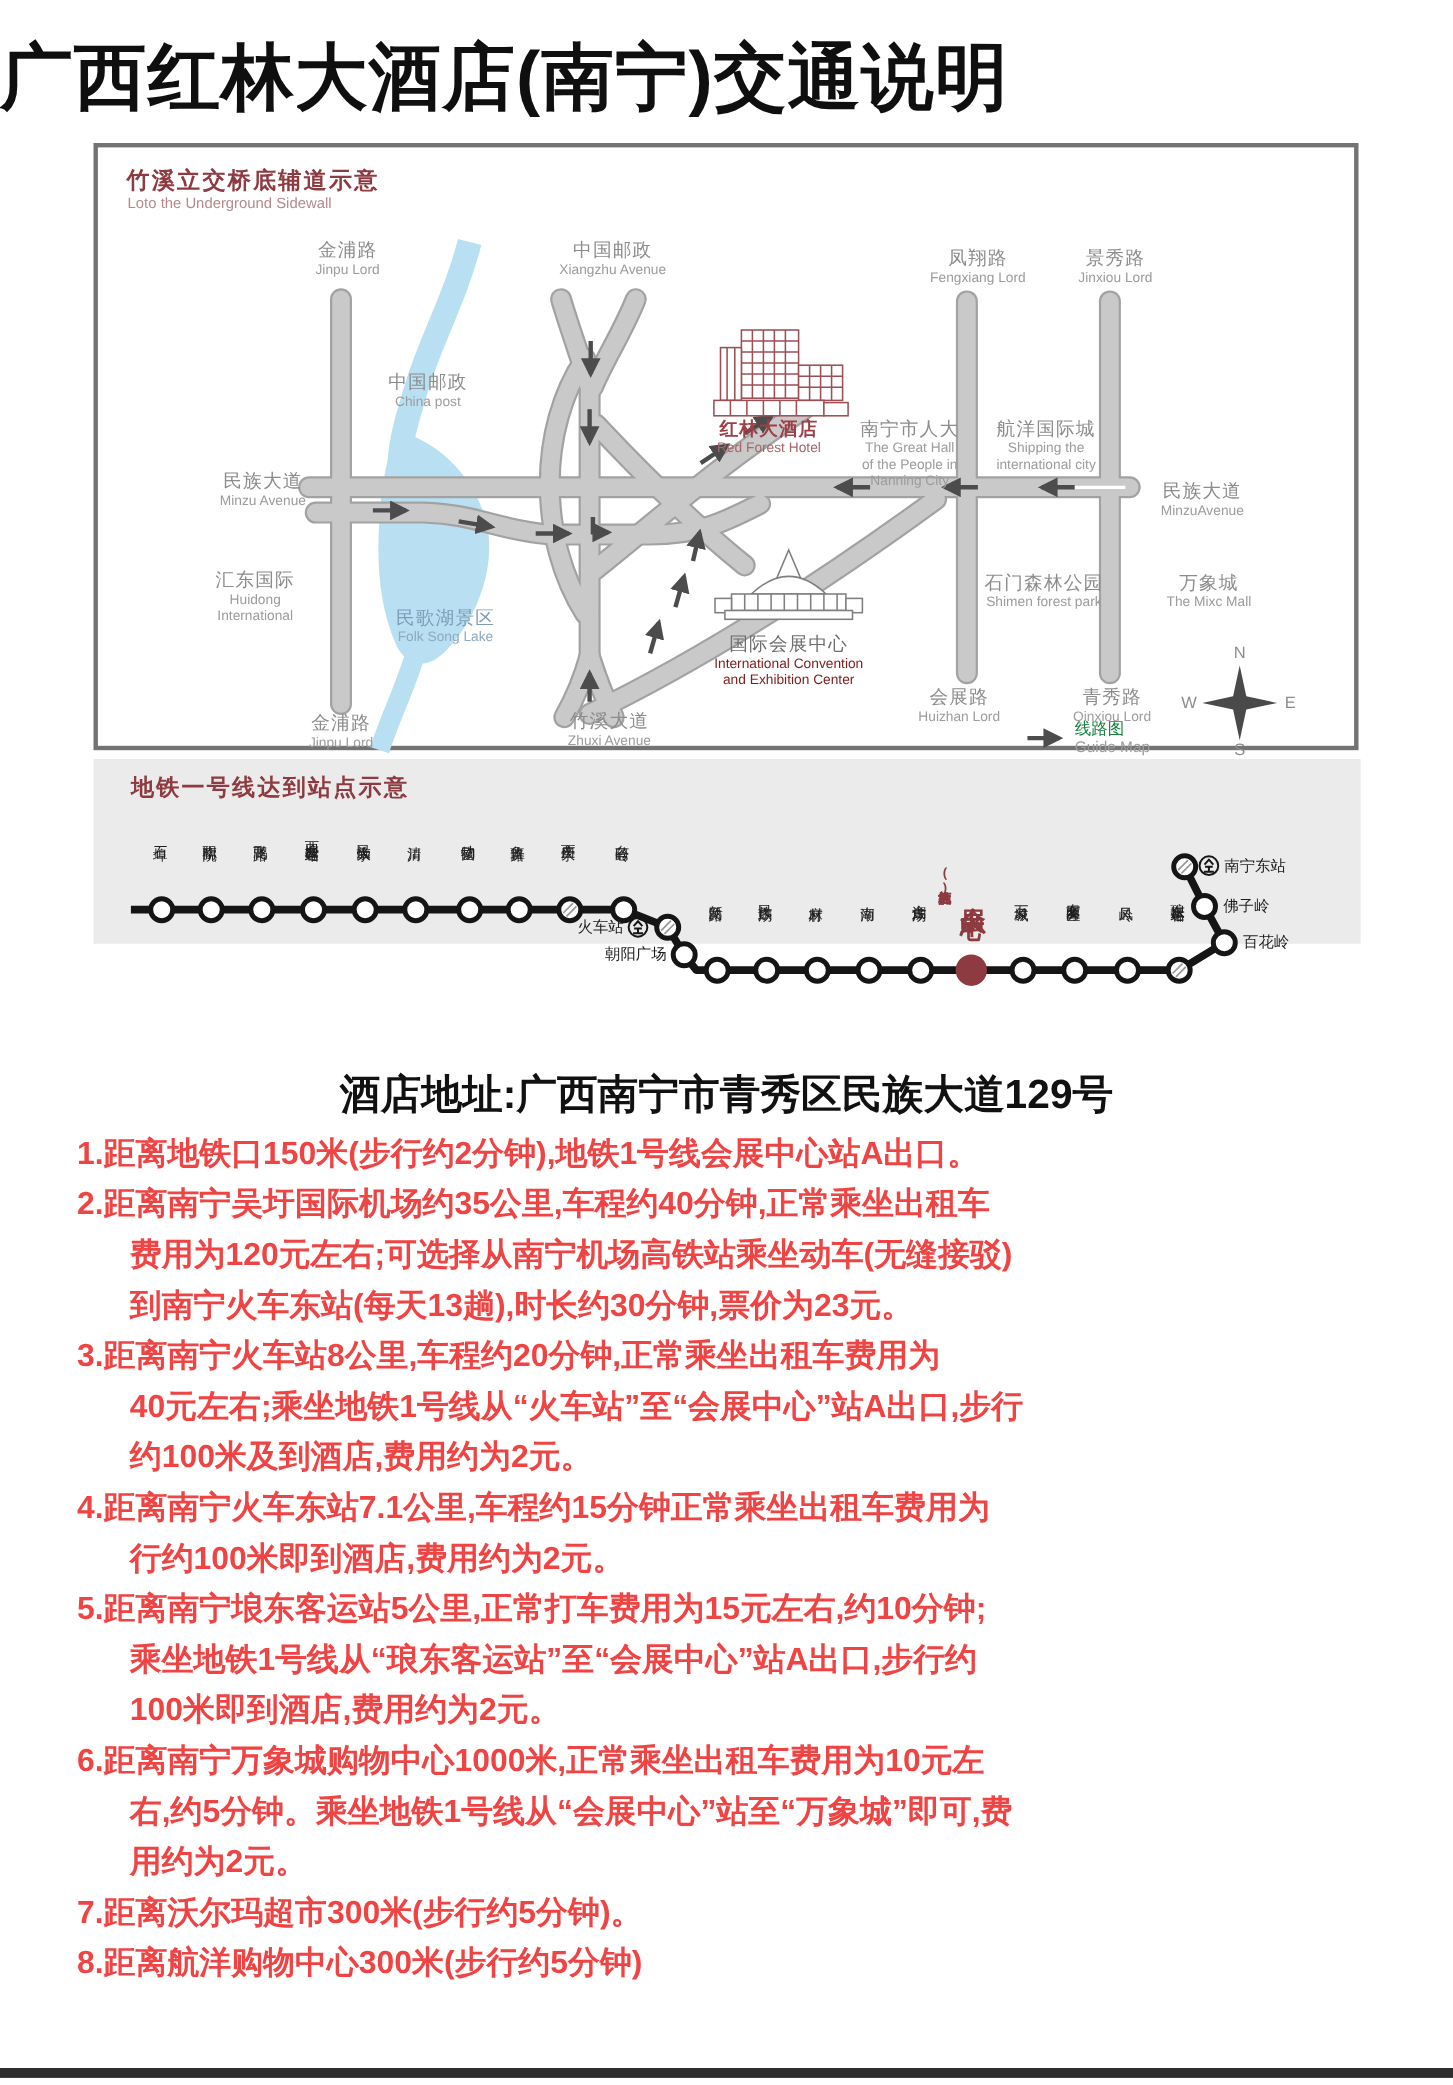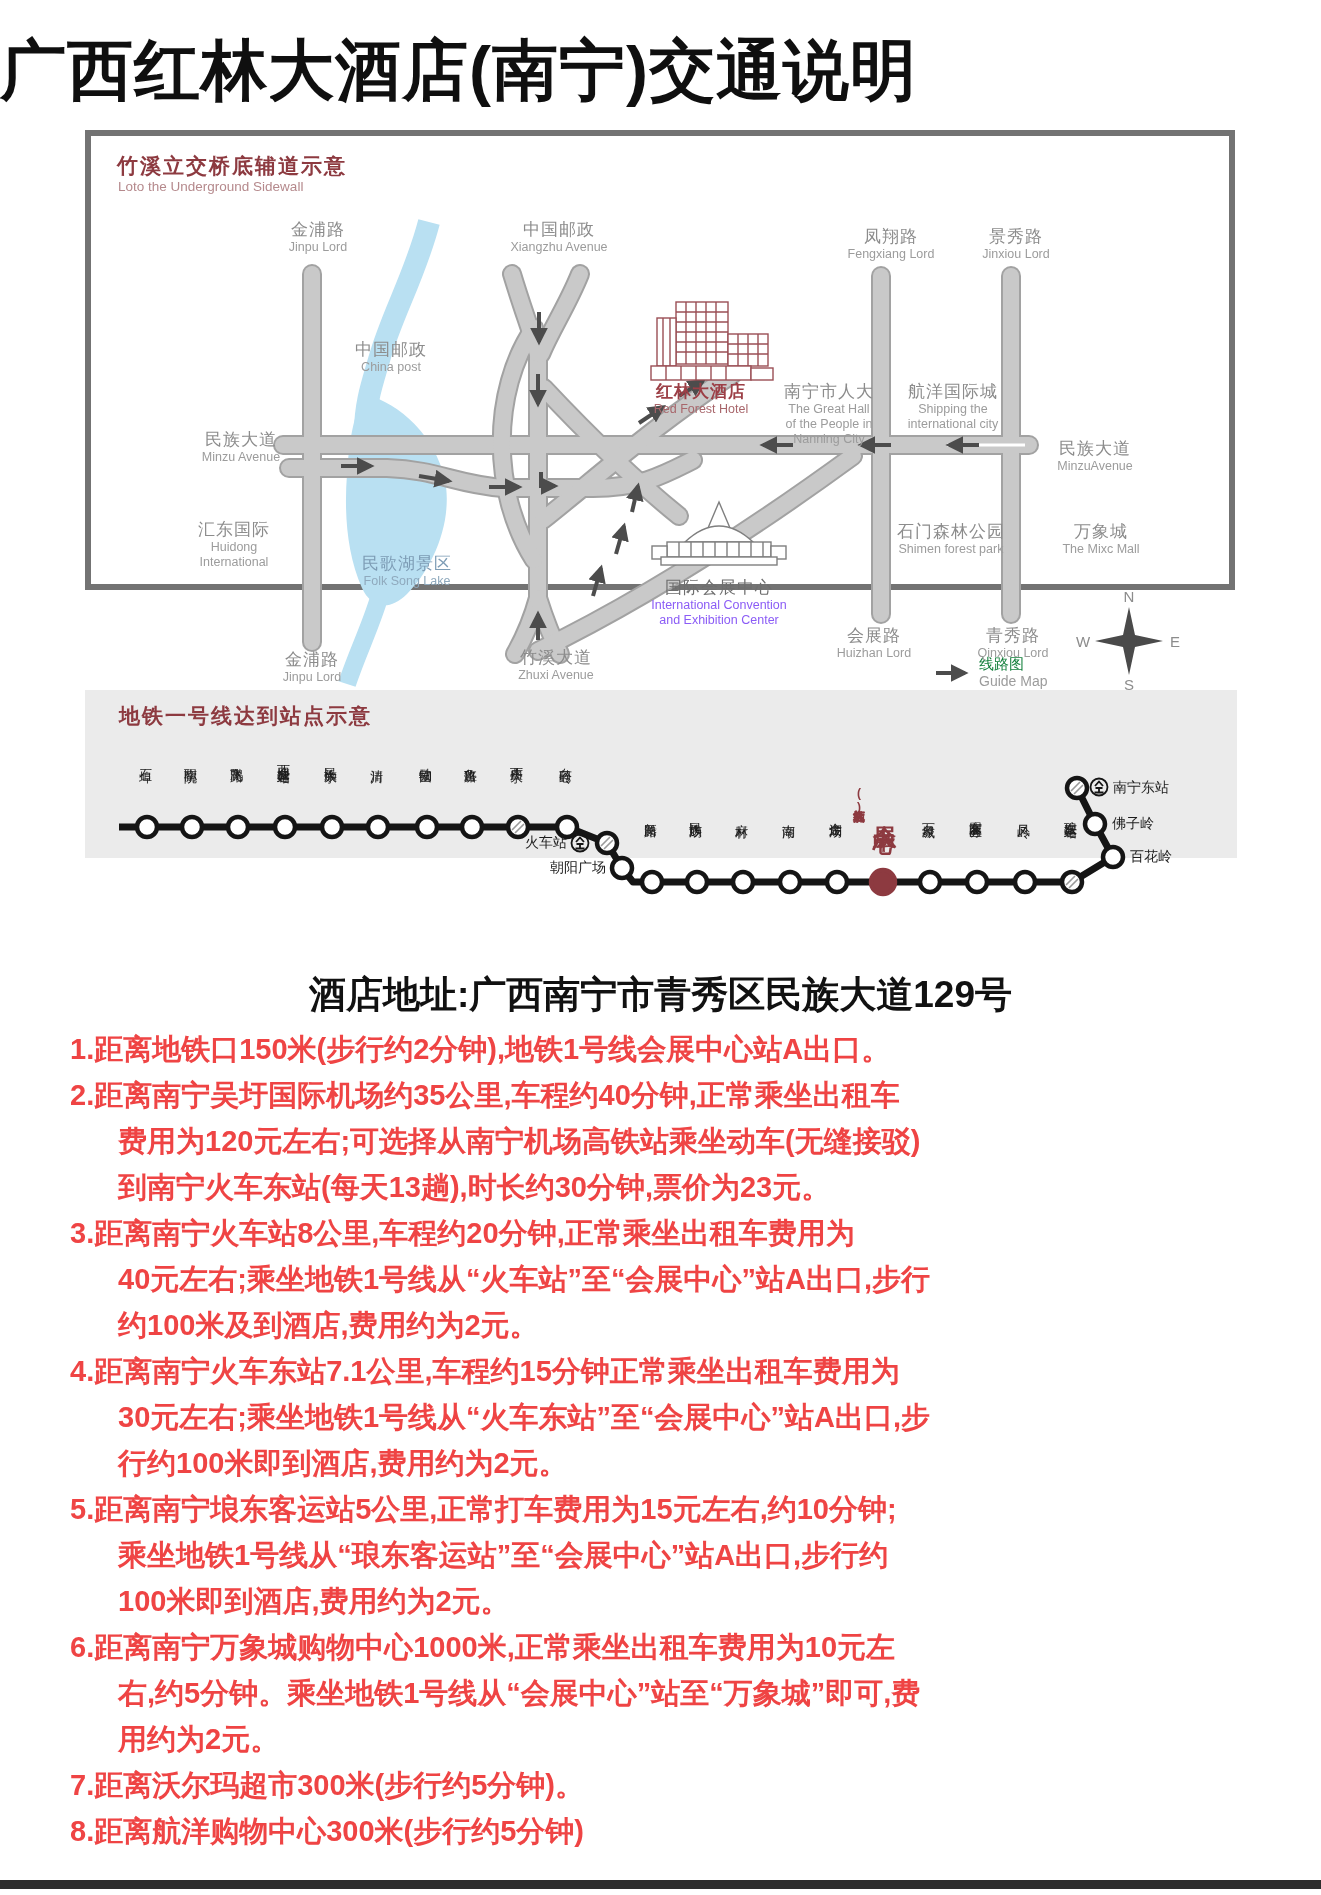--- a/index.html
+++ b/index.html
@@ -2,36 +2,36 @@
 <html><head>
 <meta charset="utf-8">
 <style>
   * { margin:0; padding:0; box-sizing:border-box; }
   html,body { width:1321px; height:1895px; background:#fff; overflow:hidden;
               font-family:"Liberation Sans","DejaVu Sans",sans-serif; position:relative; }
   .page-title { position:absolute; top:26px; left:0; right:0; text-align:left;
                 font-size:66px; font-weight:900; letter-spacing:1px; color:#0f0f0f; }
 
   
-  .map { position:absolute; left:85px; top:130px; width:1150px; height:460px;
-         background:#fff; border:6px solid #737373; }
+  .map { position:absolute; left:85px; top:130px; width:1150px; height:552px;
+         background:#fff; border:4px solid #737373; }
   .map svg { position:absolute; left:0; top:0; }
   .map-title-zh { position:absolute; left:26px; top:16px; font-size:21px; font-weight:800;
                   color:#8d3a40; letter-spacing:2px; }
   .map-title-en { position:absolute; left:27px; top:43px; font-size:13.5px; color:#b5898c; }
   .mlabel { position:absolute; transform:translateX(-50%); text-align:center;
             white-space:nowrap; line-height:1.18; }
   .mlabel .zh { font-size:17px; letter-spacing:1px; color:#8c8c8c; }
   .mlabel .en { font-size:12.5px; color:#9c9c9c; }
   .mlabel.red .zh { color:#9c3f46; font-weight:700; }
   .mlabel.red .en { color:#a8666b; }
   .mlabel.blue .zh { color:#7d9cb5; }
   .mlabel.blue .en { color:#8fa9bd; }
   .mlabel.dark .zh { color:#6e6e6e; }
-  .mlabel.dark .en { color:#8b5cf6; }
+  .mlabel.dark .en { color:#7f1d1d; }
   .cmp { position:absolute; transform:translate(-50%,-50%); font-size:15px; color:#8c8c8c; }
   .legend-zh { position:absolute; left:888px; top:519px; font-size:15px; color:#15803d; }
   .legend-en { position:absolute; left:888px; top:537px; font-size:14px; color:#9c9c9c; }
 
   .rd-o { stroke:#a2a2a2; stroke-width:20; fill:none; stroke-linecap:round; }
   .rd-i { stroke:#c9c9c9; stroke-width:16; fill:none; stroke-linecap:round; }
   .arr  { stroke:#4c4c4c; stroke-width:4; fill:none; marker-end:url(#ah); }
   .river { stroke:#b9e0f2; fill:none; }
   .lake  { fill:#b9e0f2; }
   .hotel-art * { stroke:#9b4f55; stroke-width:1.4; fill:#fff; }
@@ -335,21 +335,20 @@
       <div class="line cont">费用为120元左右;可选择从南宁机场高铁站乘坐动车(无缝接驳)</div>
       <div class="line cont">到南宁火车东站(每天13趟),时长约30分钟,票价为23元。</div>
     </div>
     <div>
       <div class="line">3.距离南宁火车站8公里,车程约20分钟,正常乘坐出租车费用为</div>
       <div class="line cont">40元左右;乘坐地铁1号线从“火车站”至“会展中心”站A出口,步行</div>
       <div class="line cont">约100米及到酒店,费用约为2元。</div>
     </div>
     <div>
       <div class="line">4.距离南宁火车东站7.1公里,车程约15分钟正常乘坐出租车费用为</div>
-      <div class="line cont">30元左右;乘坐地铁1号线从“火车东站”至“会展中心”站A出口,步</div>
       <div class="line cont">行约100米即到酒店,费用约为2元。</div>
     </div>
     <div>
       <div class="line">5.距离南宁埌东客运站5公里,正常打车费用为15元左右,约10分钟;</div>
       <div class="line cont">乘坐地铁1号线从“琅东客运站”至“会展中心”站A出口,步行约</div>
       <div class="line cont">100米即到酒店,费用约为2元。</div>
     </div>
     <div>
       <div class="line">6.距离南宁万象城购物中心1000米,正常乘坐出租车费用为10元左</div>
       <div class="line cont">右,约5分钟。乘坐地铁1号线从“会展中心”站至“万象城”即可,费</div>

